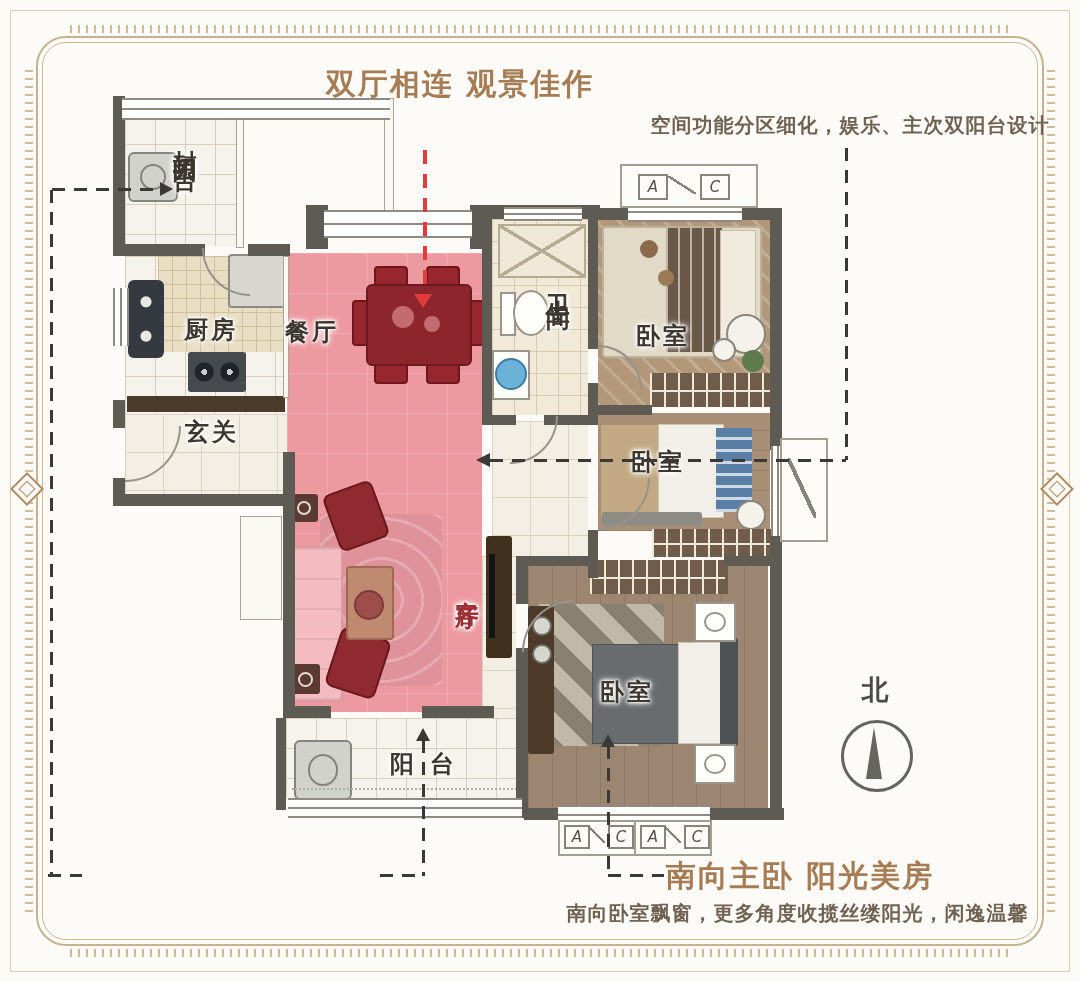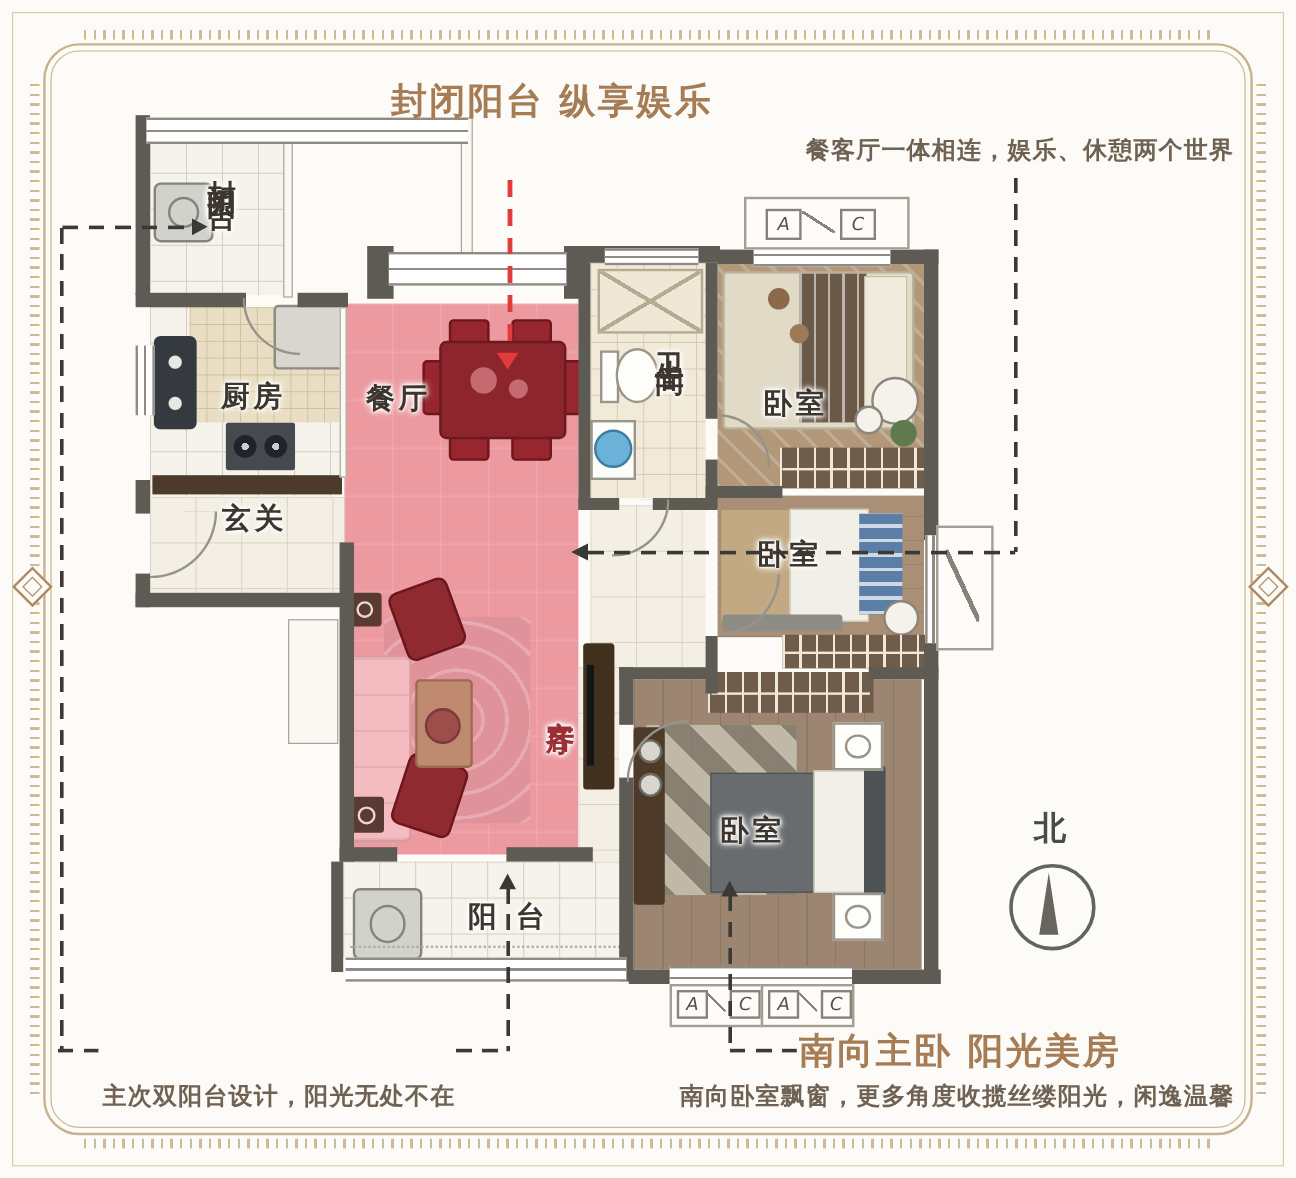--- a/index.html
+++ b/index.html
@@ -259,33 +259,32 @@
   <i class="abs z4 arc arc-br" style="left:125px;top:426px;width:54px;height:54px"></i>
   <i class="abs z4 arc arc-bl" style="left:202px;top:248px;width:46px;height:46px"></i>
   <i class="abs z4 arc arc-br" style="left:510px;top:416px;width:46px;height:46px"></i>
   <i class="abs z4 arc arc-tr" style="left:598px;top:345px;width:42px;height:42px"></i>
   <i class="abs z4 arc arc-br" style="left:598px;top:478px;width:50px;height:50px"></i>
   <i class="abs z4 arc arc-tl" style="left:522px;top:600px;width:50px;height:50px"></i>
 
   <span class="abs z5 rlabel vert" style="left:170px;top:130px">封闭阳台</span>
   <span class="abs z5 rlabel" style="left:184px;top:316px">厨房</span>
   <span class="abs z5 rlabel" style="left:185px;top:418px">玄关</span>
-  <span class="abs z5 rlabel" style="left:305px;top:318px">餐厅</span>
+  <span class="abs z5 rlabel" style="left:285px;top:318px">餐厅</span>
   <span class="abs z5 rlabel vert red-label" style="left:452px;top:582px">客厅</span>
   <span class="abs z5 rlabel vert" style="left:543px;top:274px">卫生间</span>
   <span class="abs z5 rlabel" style="left:636px;top:322px">卧室</span>
   <span class="abs z5 rlabel" style="left:631px;top:448px">卧室</span>
   <span class="abs z5 rlabel" style="left:600px;top:678px">卧室</span>
   <span class="abs z5 rlabel wide" style="left:390px;top:750px">阳台</span>
 
-  <div class="abs z6 atitle" style="left:285px;top:64px;width:350px">封闭阳台 纵享娱乐</div>
-
-  <div class="abs z6 asub" style="left:645px;top:112px;width:410px">餐客厅一体相连，娱乐、休憩两个世界</div>
-
-  <div class="abs z6 asub" style="left:60px;top:900px;width:345px">主次双阳台设计，阳光无处不在</div>
+  <div class="abs z6 atitle" style="left:285px;top:64px;width:350px">双厅相连 观景佳作</div>
+
+  <div class="abs z6 asub" style="left:645px;top:112px;width:410px">空间功能分区细化，娱乐、主次双阳台设计</div>
+
 
   <div class="abs z6 asub" style="left:550px;top:900px;width:495px">南向卧室飘窗，更多角度收揽丝缕阳光，闲逸温馨</div>
   <div class="abs z6 atitle" style="left:655px;top:856px;width:290px">南向主卧 阳光美房</div>
 
   <i class="abs z6 dash-red-v" style="left:423px;top:150px;height:146px"></i>
   <i class="abs z6 tri" style="left:414px;top:294px;border-width:14px 9px 0 9px;border-color:#e23b3c transparent transparent transparent"></i>
 
   <i class="abs z6 dash-v" style="left:845px;top:148px;height:312px"></i>
   <i class="abs z6 dash-h" style="left:490px;top:459px;width:356px"></i>
   <i class="abs z6 tri" style="left:476px;top:453px;border-width:7px 14px 7px 0;border-color:transparent #3b3935 transparent transparent"></i>

